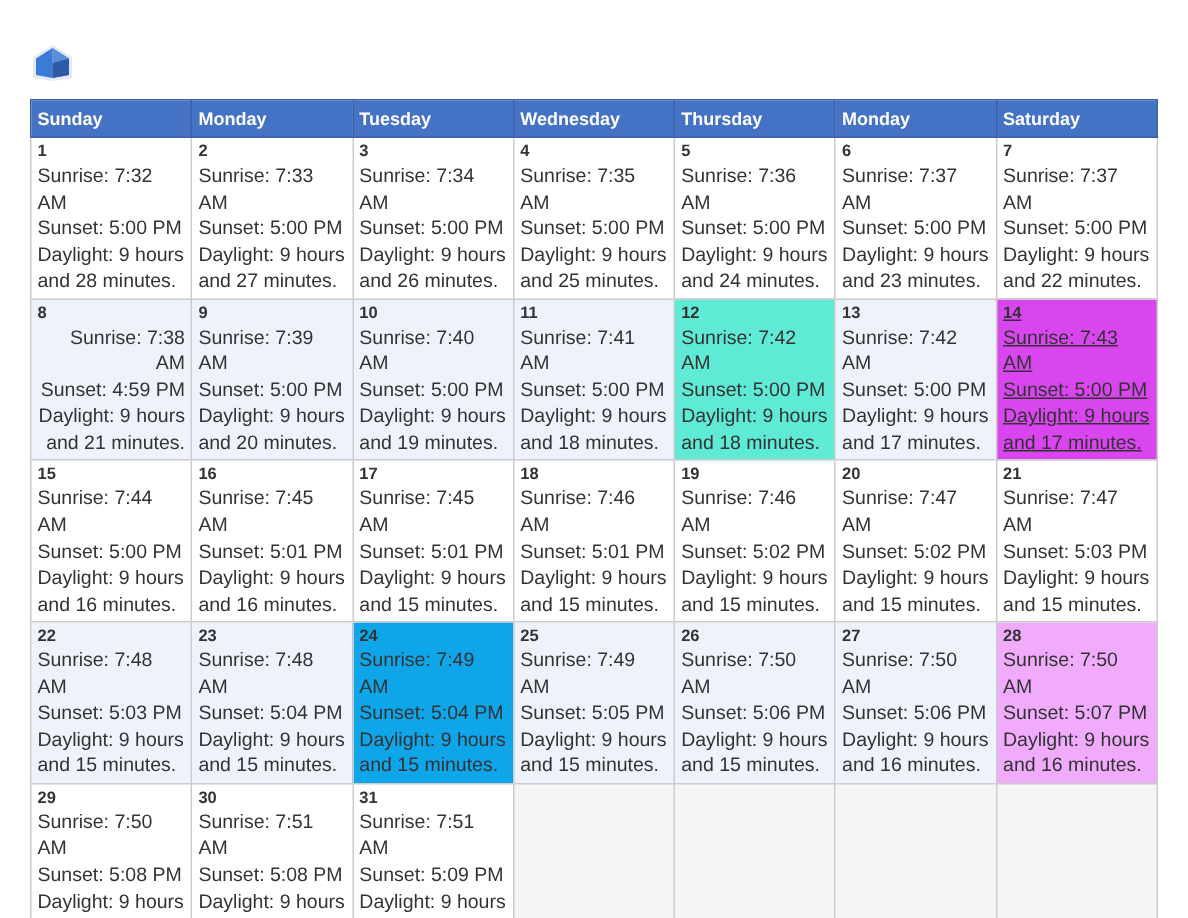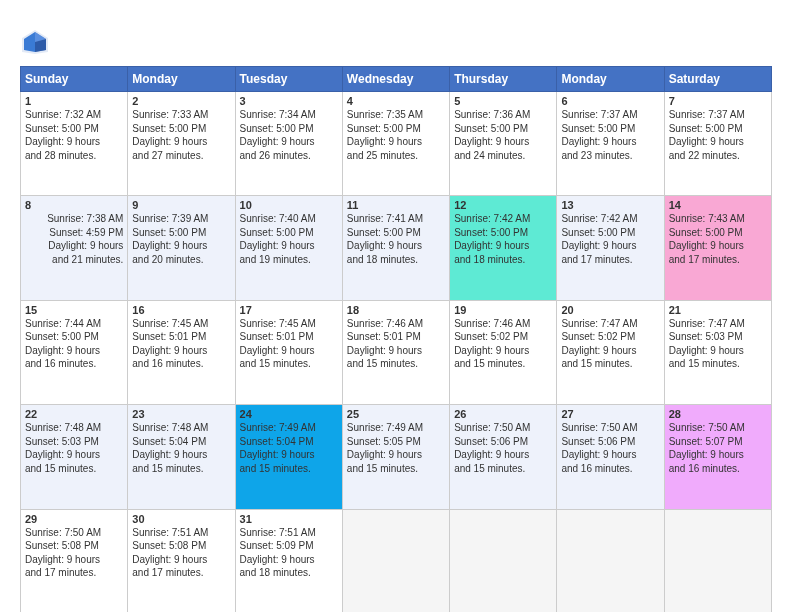--- a/index.html
+++ b/index.html
@@ -92,21 +92,21 @@
     .calendar tr:nth-child(even) td:not(.empty) {
       background: #eef2fb;
     }
     .day-num {
       font-size: 11px;
       font-weight: bold;
       display: block;
       margin-bottom: 1px;
     }
     .day-info {
-      font-size: 10px;
+      font-size: 13px;
       line-height: 1.35;
       color: #333;
     }
   </style>
 </head>
 <body>
 
 <div class="page">
   <div class="header">
     <div class="logo">
@@ -228,21 +228,21 @@
 Daylight: 9 hours
 and 18 minutes.</div>
           </td>
           <td style="background: rgb(238, 242, 251);">
             <span class="day-num">13</span>
             <div class="day-info" style="white-space: pre-line;">Sunrise: 7:42 AM
 Sunset: 5:00 PM
 Daylight: 9 hours
 and 17 minutes.</div>
           </td>
-          <td style="background: #f9a8d4;">
+          <td style="background: #d946ef; text-decoration: underline;">
             <span class="day-num">14</span>
             <div class="day-info" style="white-space: pre-line;">Sunrise: 7:43 AM
 Sunset: 5:00 PM
 Daylight: 9 hours
 and 17 minutes.</div>
           </td>
         </tr>
         <tr>
           <td>
             <span class="day-num">15</span>

